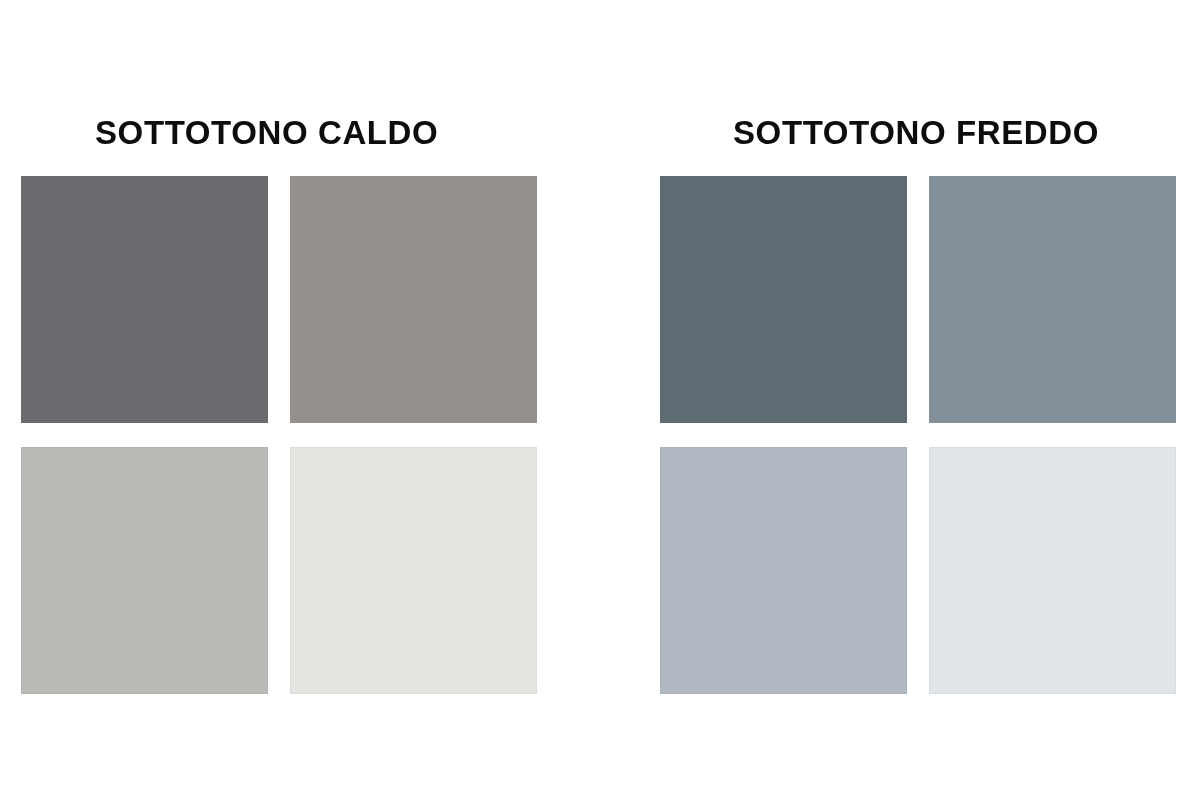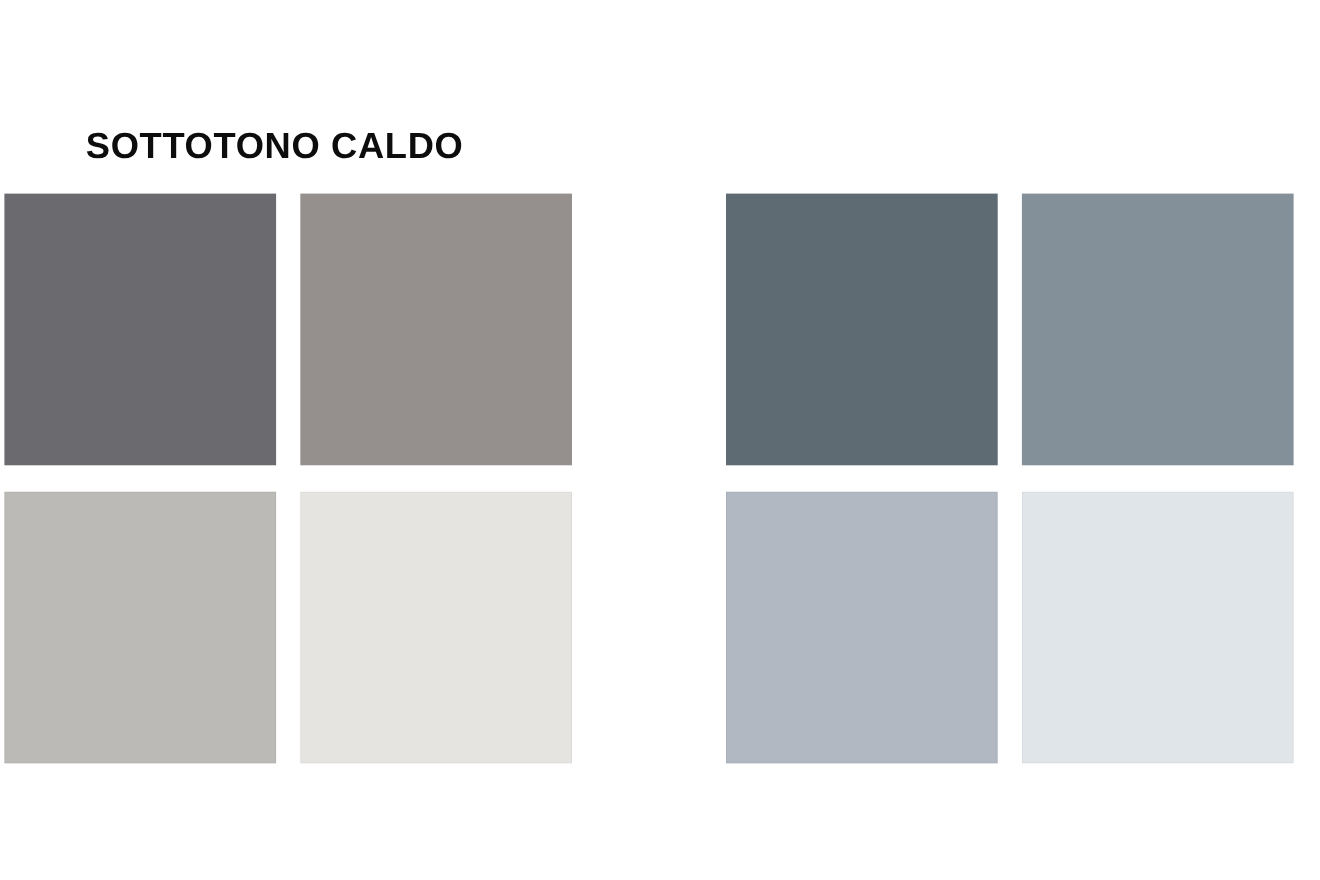--- a/index.html
+++ b/index.html
@@ -19,21 +19,21 @@
     -webkit-font-smoothing: antialiased;
   }
 
   
   .palette-group {
     position: absolute;
     top: 0;
     height: 800px;
   }
 
-  #group-warm  { left: 4px;  width: 517px; }
+  #group-warm  { left: 21px;  width: 517px; }
   #group-cool  { left: 660px; width: 517px; }
 
   
   .group-title {
     position: absolute;
     top: 114px;
     height: 38px;
     line-height: 38px;
     margin: 0;
     font-size: 33px;
@@ -81,20 +81,21 @@
     <h2 class="group-title" style="color: rgb(13, 13, 13);">SOTTOTONO CALDO</h2>
     <div class="swatch-grid">
         <div class="swatch" data-tone="dark" style="background: rgb(107, 106, 110);"></div>
         <div class="swatch" data-tone="medium" style="background: rgb(149, 144, 142);"></div>
         <div class="swatch" data-tone="light" style="background: rgb(187, 186, 183);"></div>
         <div class="swatch" data-tone="light" style="background: rgb(230, 228, 225);"></div>
       </div>
   </section>
 
   <section class="palette-group" id="group-cool">
+    <h2 class="group-title" style="color: rgb(13, 13, 13);">SOTTOTONO FREDDO</h2>
     <div class="swatch-grid">
         <div class="swatch" data-tone="dark" style="background: rgb(95, 107, 115);"></div>
         <div class="swatch" data-tone="medium" style="background: rgb(131, 144, 154);"></div>
         <div class="swatch" data-tone="light" style="background: rgb(177, 184, 193);"></div>
         <div class="swatch" data-tone="light" style="background: rgb(224, 229, 233);"></div>
       </div>
   </section>
 
 </div>
 

